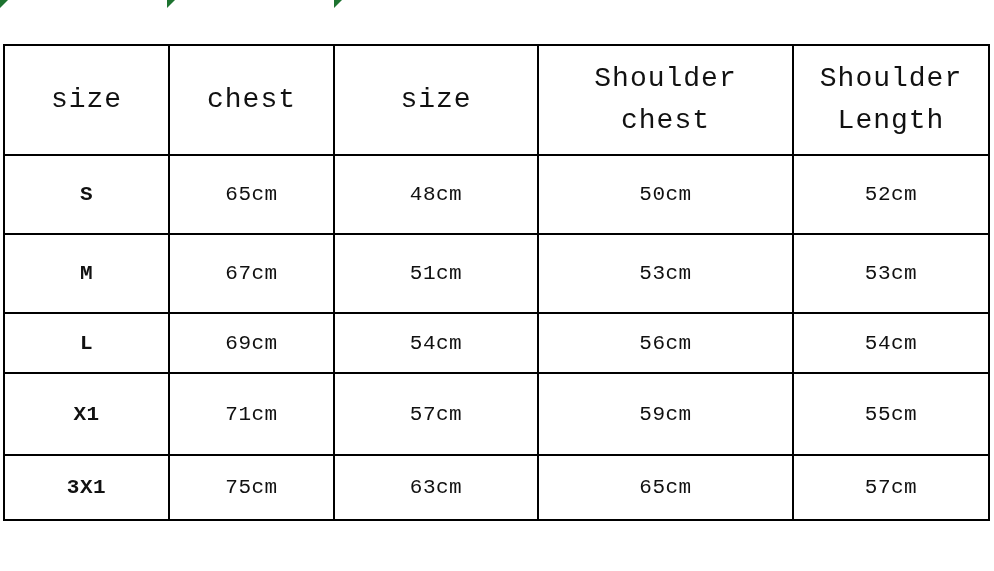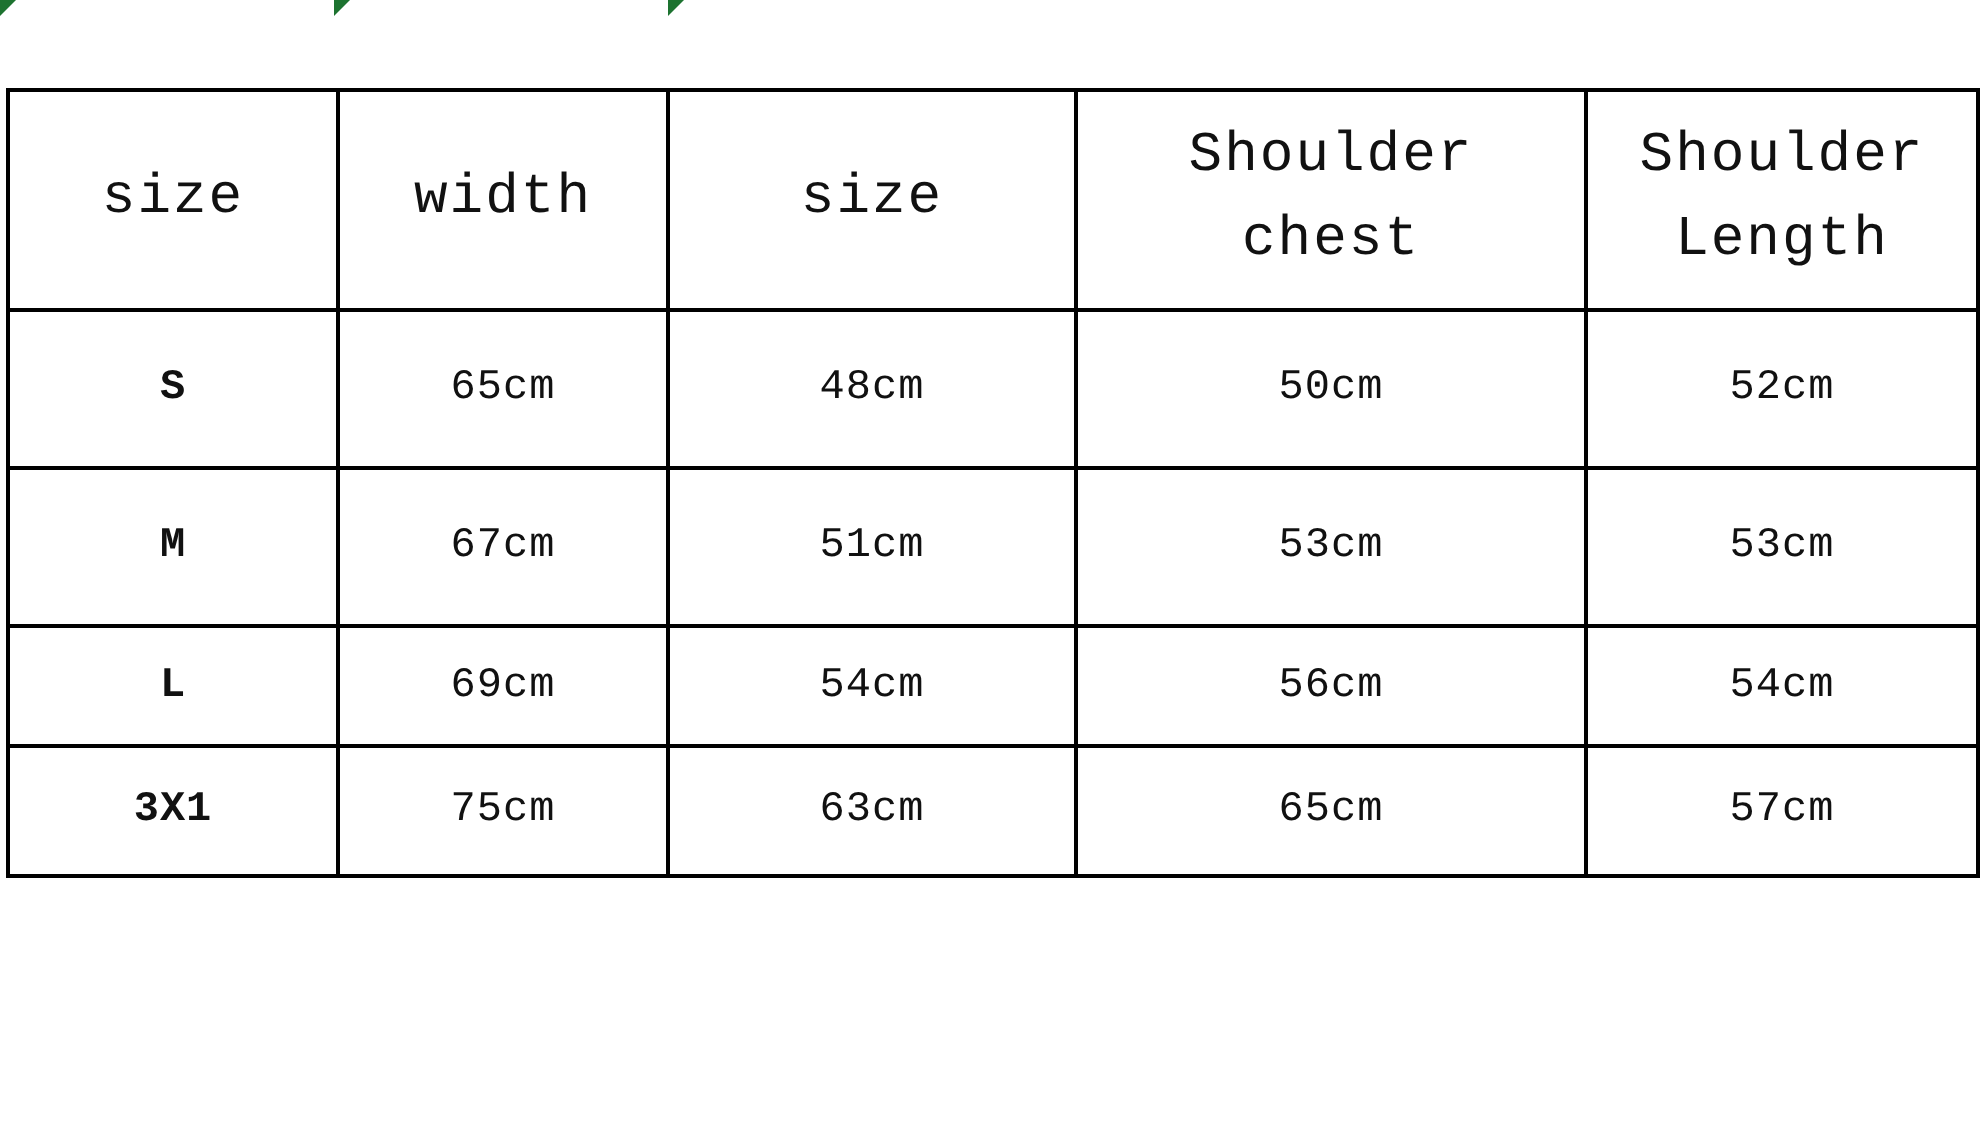--- a/index.html
+++ b/index.html
@@ -74,21 +74,21 @@
     <colgroup>
       <col style="width:165px">
       <col style="width:165px">
       <col style="width:204px">
       <col style="width:255px">
       <col style="width:196px">
     </colgroup>
     <thead>
       <tr style="height:110px">
         <th>size</th>
-        <th>width</th>
+        <th>chest</th>
         <th>size</th>
         <th>Shoulder chest</th>
         <th>Shoulder Length</th>
       </tr>
     </thead>
     <tbody>
       <tr style="height:79px">
         <td class="size-label">S</td>
         <td>65cm</td>
         <td>48cm</td>
@@ -102,20 +102,27 @@
         <td>53cm</td>
         <td>53cm</td>
       </tr>
       <tr style="height:60px">
         <td class="size-label">L</td>
         <td>69cm</td>
         <td>54cm</td>
         <td>56cm</td>
         <td>54cm</td>
       </tr>
+      <tr style="height:82px">
+        <td class="size-label">X1</td>
+        <td>71cm</td>
+        <td>57cm</td>
+        <td>59cm</td>
+        <td>55cm</td>
+      </tr>
       <tr style="height:65px">
         <td class="size-label">3X1</td>
         <td>75cm</td>
         <td>63cm</td>
         <td>65cm</td>
         <td>57cm</td>
       </tr>
     </tbody>
   </table>
 

